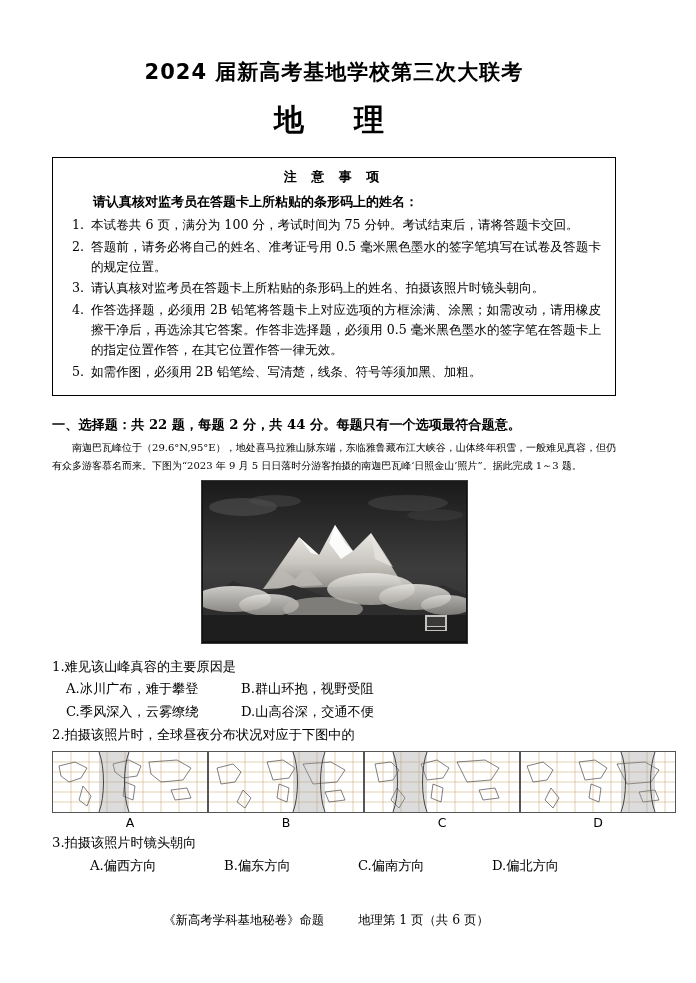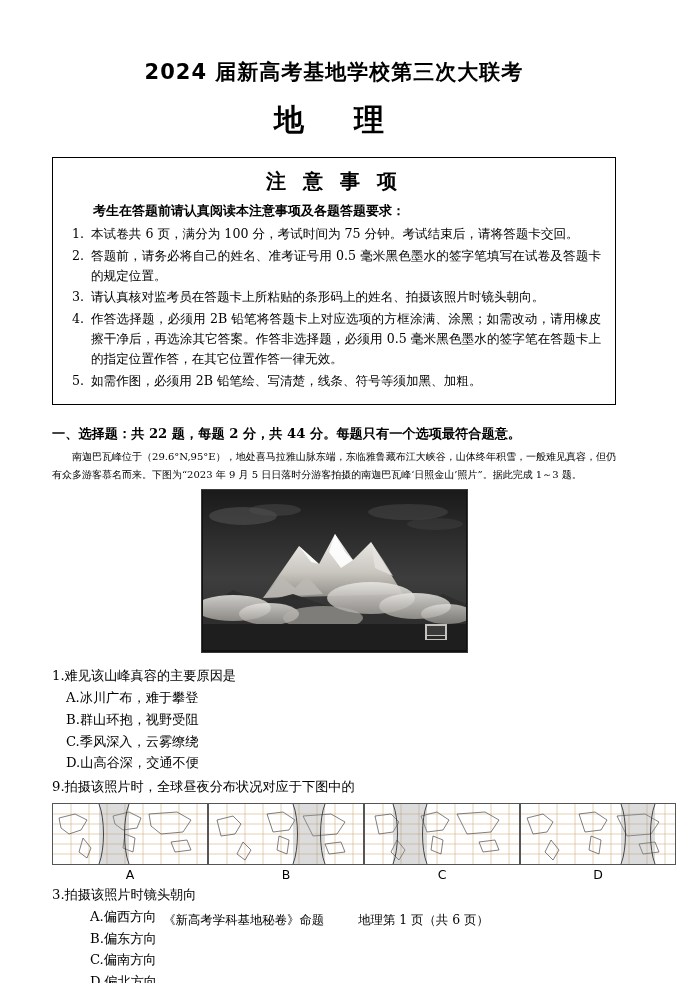--- a/index.html
+++ b/index.html
@@ -38,21 +38,21 @@
     font-family: "DejaVu Sans", "Liberation Sans", sans-serif;
     margin: 0 0 16px 0;
   }
   .notice-box {
     border: 1px solid #000;
     padding: 10px 14px 12px 14px;
     margin: 0 0 18px 0;
   }
   .notice-title {
     text-align: center;
-    font-size: 20px;
+    font-size: 13px;
     font-weight: bold;
     letter-spacing: 5px;
     font-family: "DejaVu Sans", "Liberation Sans", sans-serif;
     margin-bottom: 6px;
   }
   .notice-lead {
     font-size: 13px;
     font-weight: bold;
     text-indent: 2em;
     line-height: 1.55;
@@ -110,21 +110,20 @@
     font-size: 13.2px;
     line-height: 1.62;
     margin: 2px 0 1px 0;
   }
   .opts {
     font-size: 13.2px;
     line-height: 1.62;
     display: flex;
     margin: 0 0 1px 0;
     padding-left: 14px;
-    flex-direction: column;
   }
   .opts .o {
     flex: 0 0 auto;
   }
   .opts .o1 { width: 175px; }
   .opts .o2 { width: 175px; }
   .opt-row-4 .o { width: 110px; margin-left: 24px; }
   .maps {
     display: flex;
     justify-content: space-between;
@@ -165,21 +164,21 @@
 </head>
 <body>
 
 <div class="page">
 
   <div class="doc-title">2024 届新高考基地学校第三次大联考</div>
   <div class="subject-title">地　理</div>
 
   <div class="notice-box">
     <div class="notice-title">注 意 事 项</div>
-    <div class="notice-lead">考生在答题前请认真阅读本注意事项及各题答题要求：</div>
+    <div class="notice-lead">请认真核对监考员在答题卡上所粘贴的条形码上的姓名：</div>
     <ul class="notice-list">
       <li>
         <span class="num">1.</span>
         <span class="txt">本试卷共 6 页，满分为 100 分，考试时间为 75 分钟。考试结束后，请将答题卡交回。</span>
       </li>
       <li>
         <span class="num">2.</span>
         <span class="txt">答题前，请务必将自己的姓名、准考证号用 0.5 毫米黑色墨水的签字笔填写在试卷及答题卡的规定位置。</span>
       </li>
       <li>
@@ -248,21 +247,21 @@
   <div class="q">1.难见该山峰真容的主要原因是</div>
   <div class="opts">
     <span class="o o1">A.冰川广布，难于攀登</span>
     <span class="o o2">B.群山环抱，视野受阻</span>
   </div>
   <div class="opts">
     <span class="o o1">C.季风深入，云雾缭绕</span>
     <span class="o o2">D.山高谷深，交通不便</span>
   </div>
 
-  <div class="q">9.拍摄该照片时，全球昼夜分布状况对应于下图中的</div>
+  <div class="q">2.拍摄该照片时，全球昼夜分布状况对应于下图中的</div>
   <div class="maps">
 
     <div class="map-cell">
       <div class="map-box">
         <svg width="154" height="60" viewBox="0 0 154 60">
           <g class="grid-lines">
             <line x1="0" y1="10" x2="154" y2="10"></line>
               <line x1="0" y1="20" x2="154" y2="20"></line>
             <line x1="0" y1="30" x2="154" y2="30"></line>
               <line x1="0" y1="40" x2="154" y2="40"></line>

